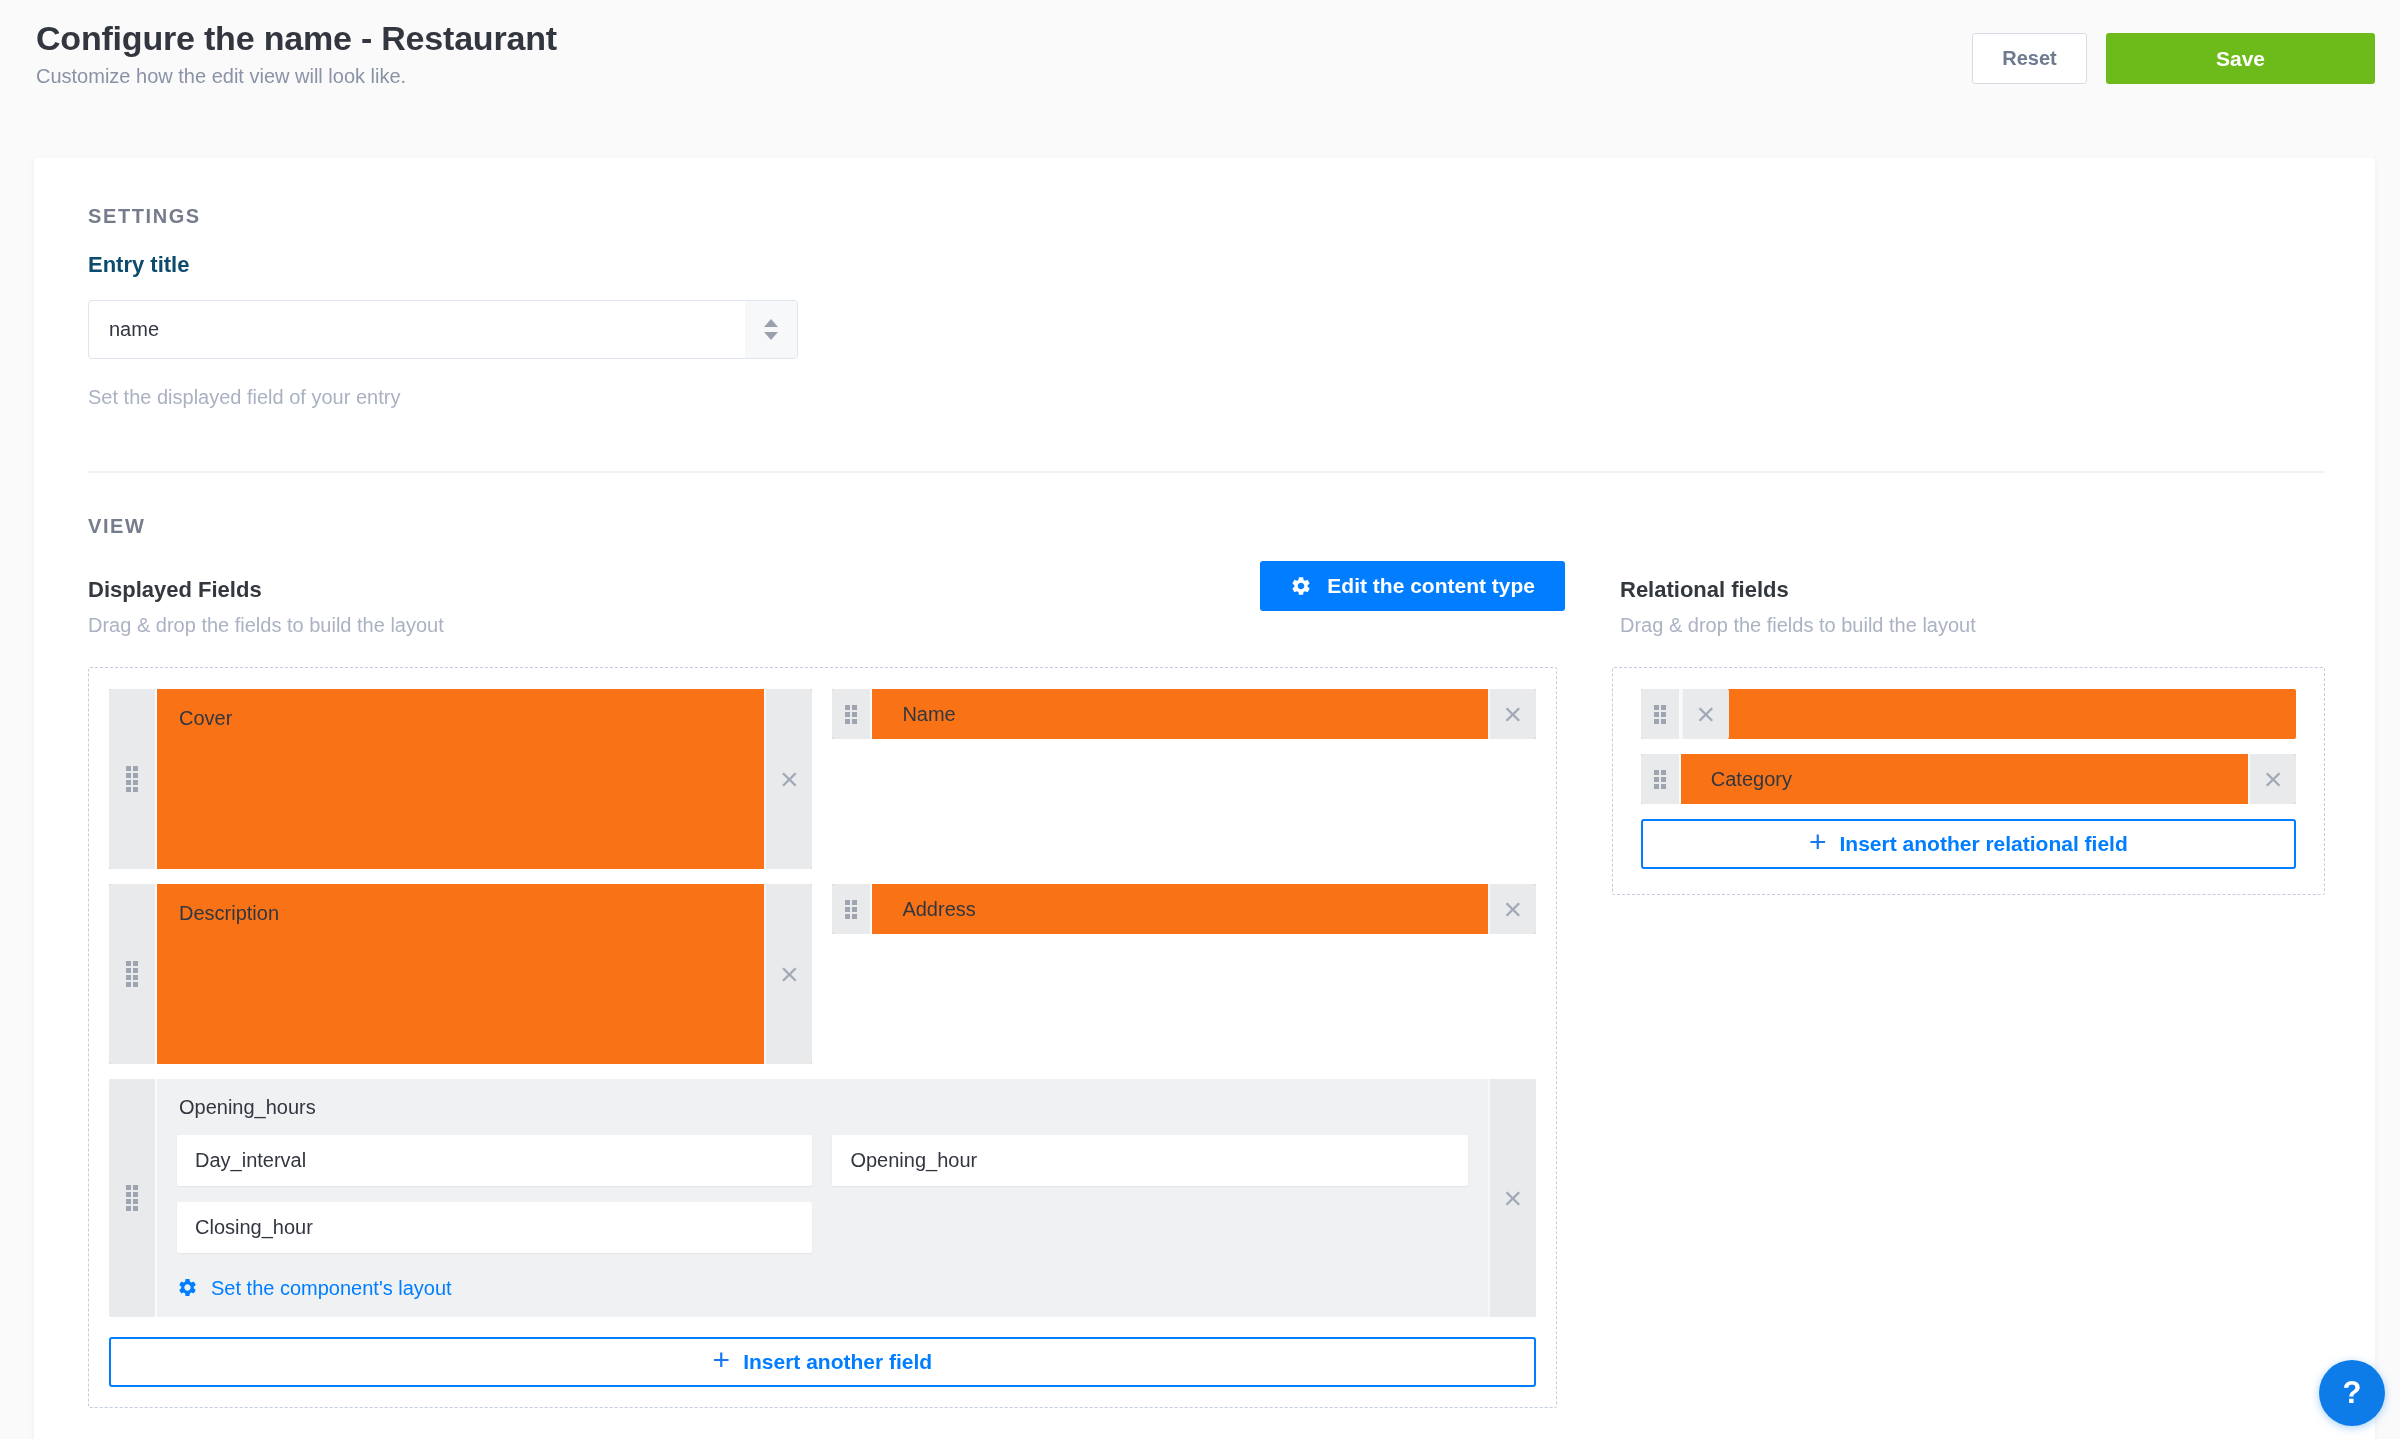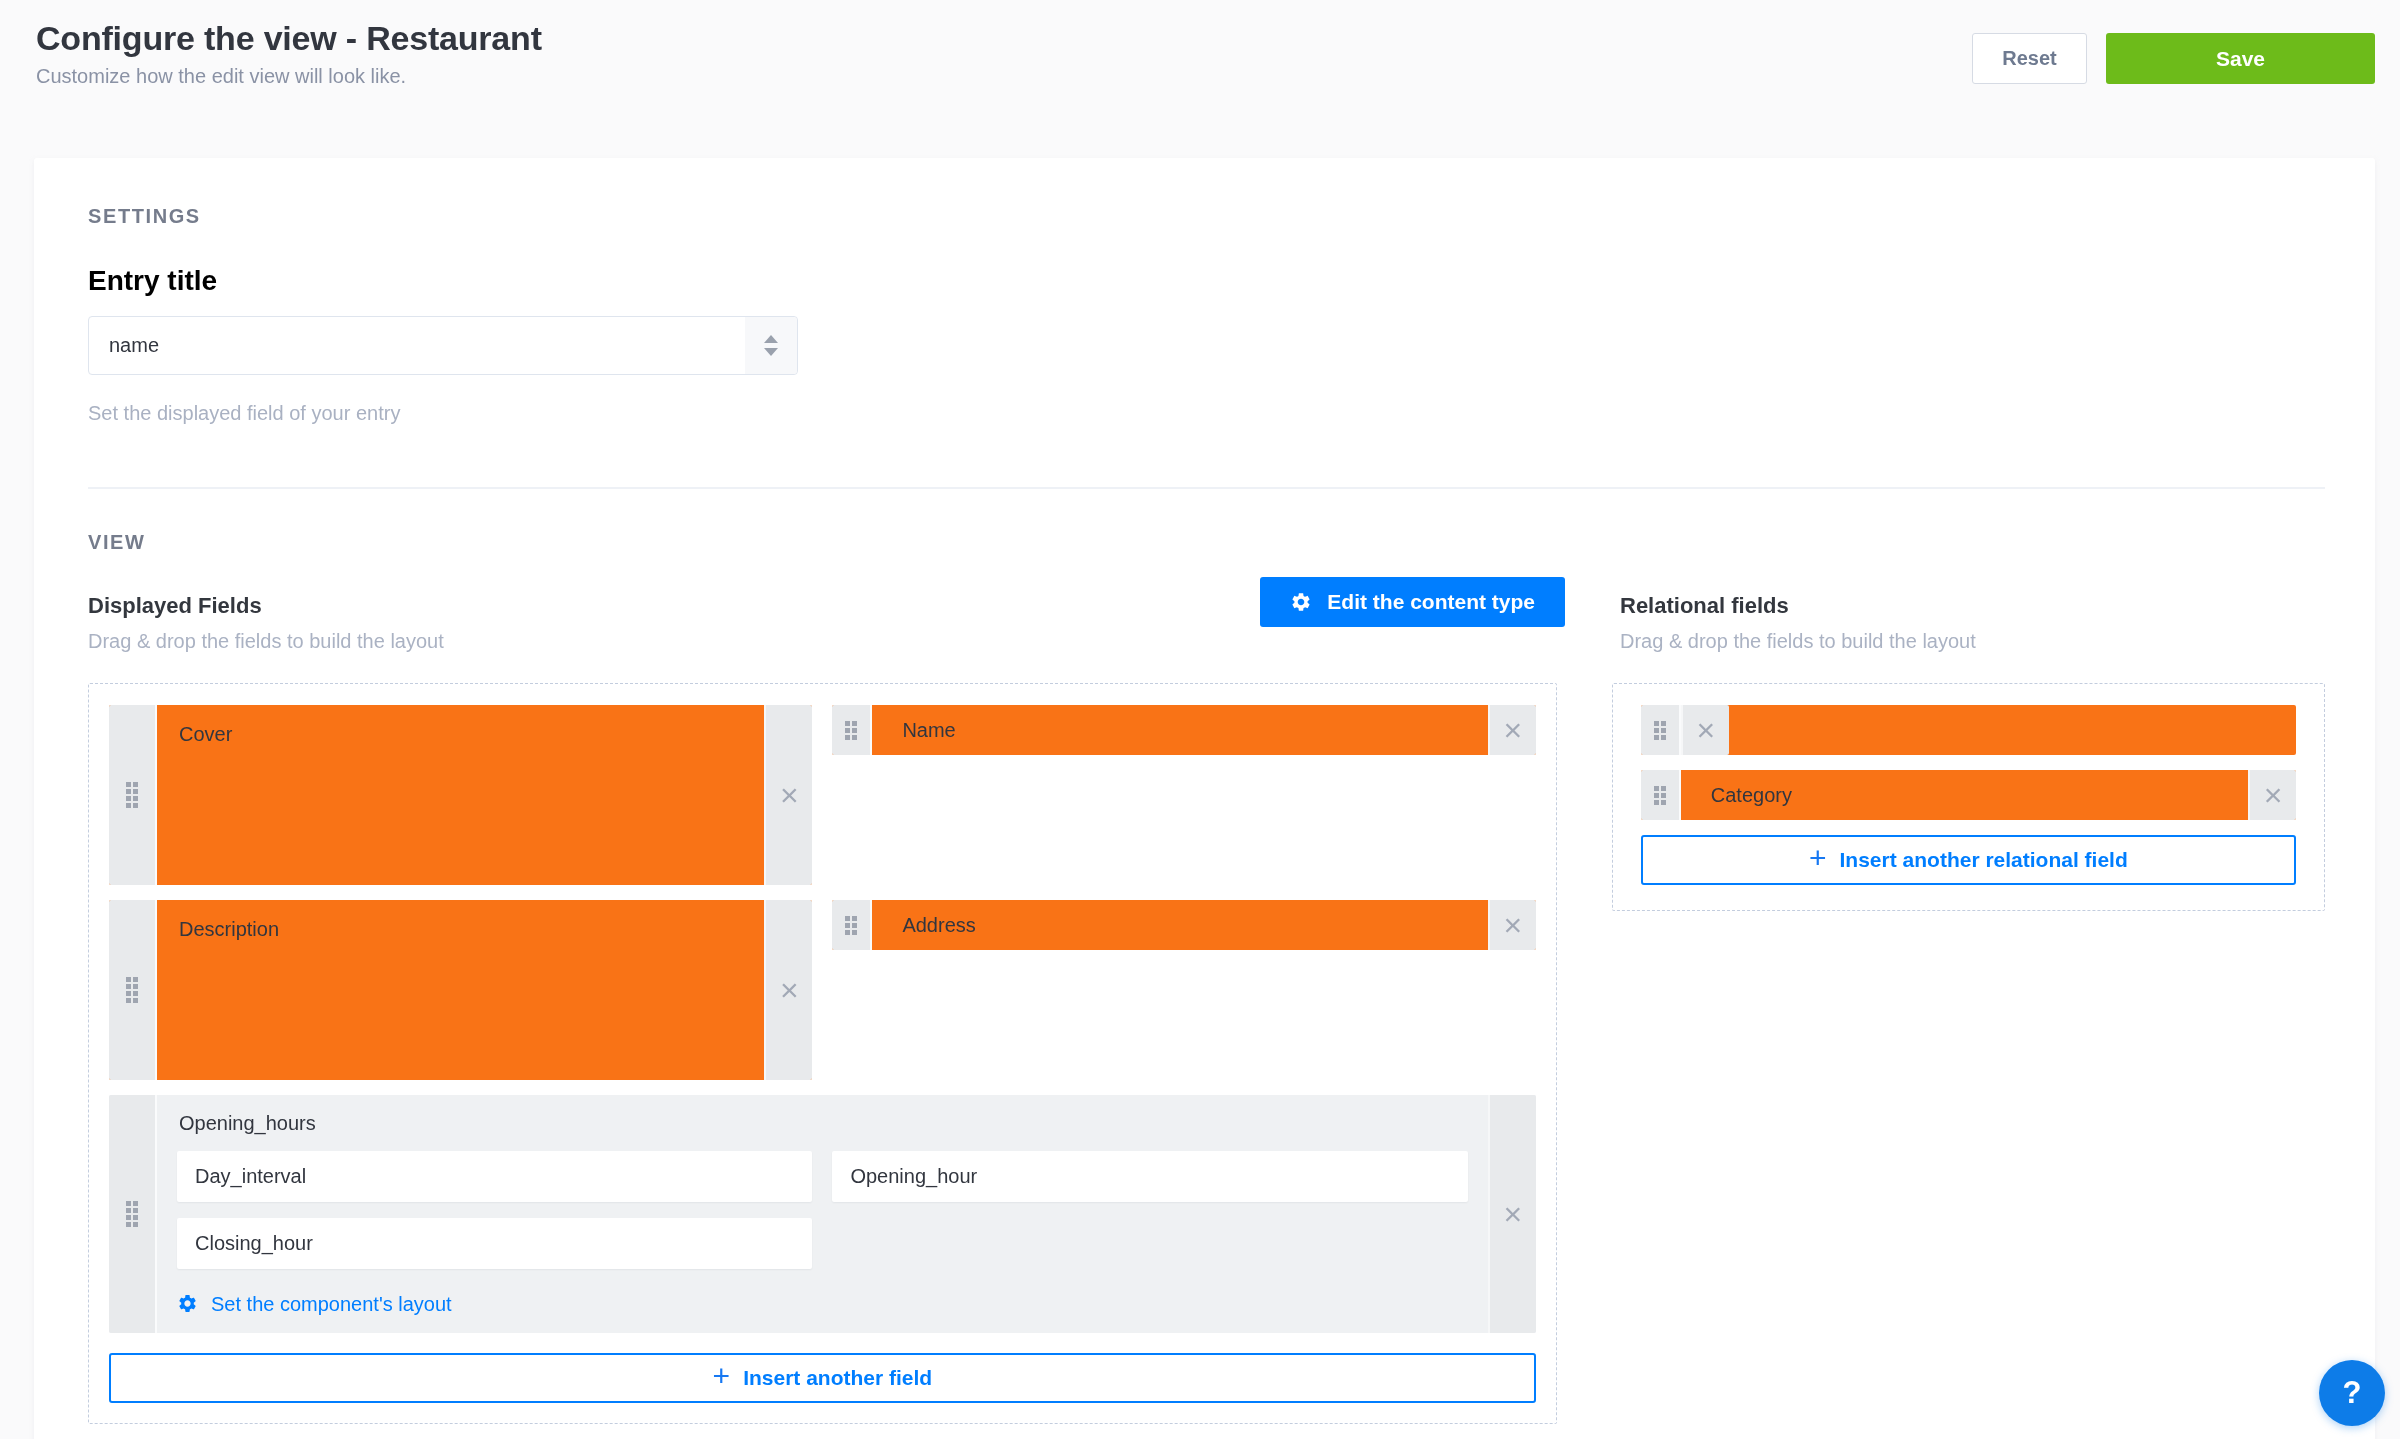--- a/index.html
+++ b/index.html
@@ -27,21 +27,21 @@
 
   
   .card {
     margin: 69px 25px 0 34px;
     background: #fff; border-radius: 3px;
     box-shadow: 0 2px 4px rgba(227,227,231,.55);
     padding: 47px 50px 40px 54px;
     min-height: 1274px;
   }
   .section-label { font-size: 20px; font-weight: 700; color: #757c8c; letter-spacing: 1.6px; line-height: 23px; }
-  .entry-label { margin-top: 40px; font-size: 28px; font-weight: 600; color: #000000; line-height: 26px; }
+  .entry-label { margin-top: 24px; font-size: 22px; font-weight: 600; color: #0c4a6e; line-height: 26px; }
   .select {
     margin-top: 22px; width: 710px; height: 59px; background: #fff;
     border: 1px solid #dfe5ee; border-radius: 4px;
     display: flex; align-items: stretch; justify-content: space-between; cursor: pointer;
   }
   .select-value { display: flex; align-items: center; padding-left: 20px; font-size: 20px; color: #32363f; }
   .select-caret {
     width: 52px; background: #f7f8fa; border-radius: 0 4px 4px 0;
     display: flex; flex-direction: column; gap: 5px; align-items: center; justify-content: center;
   }
@@ -125,21 +125,21 @@
     box-shadow: 0 2px 8px rgba(13,124,232,.35);
   }
 
   .gear-svg { display: block; }
 </style>
 </head>
 <body>
 
 <div class="header">
   <div>
-    <div class="page-title">Configure the view - Restaurant</div>
+    <div class="page-title">Configure the name - Restaurant</div>
     <div class="page-subtitle">Customize how the edit view will look like.</div>
   </div>
   <div class="header-actions">
     <button class="btn-reset">Reset</button>
     <button class="btn-save">Save</button>
   </div>
 </div>
 
 <div class="card">
 

